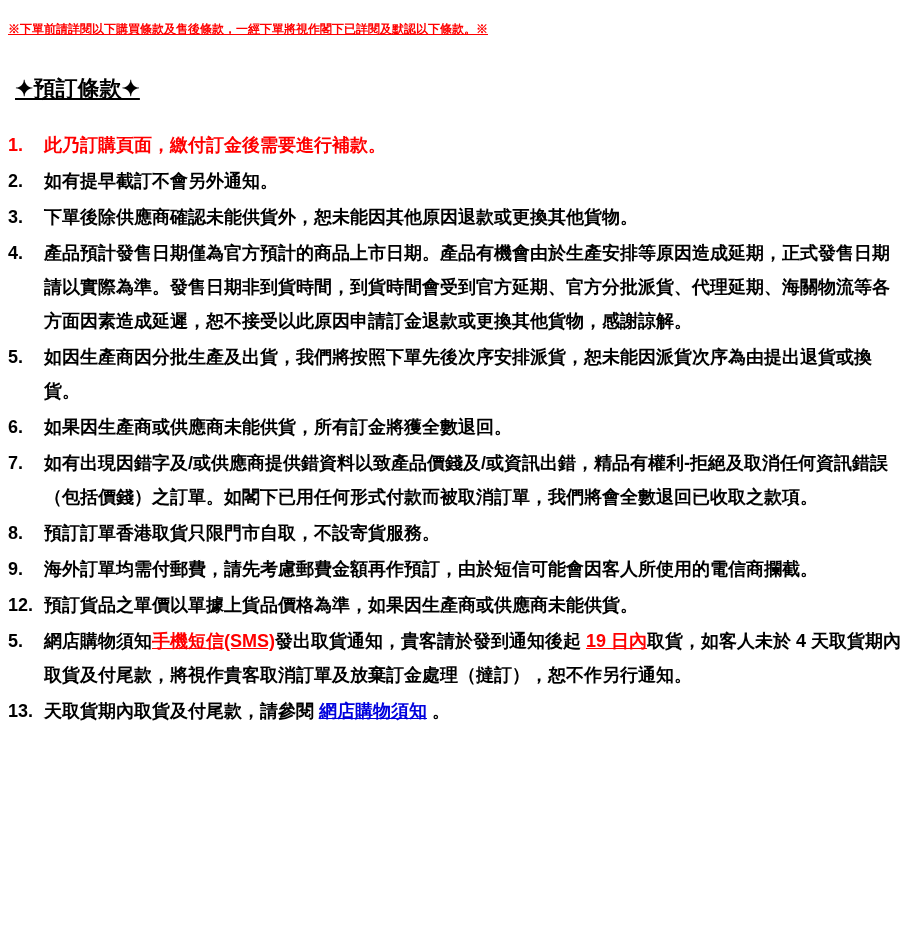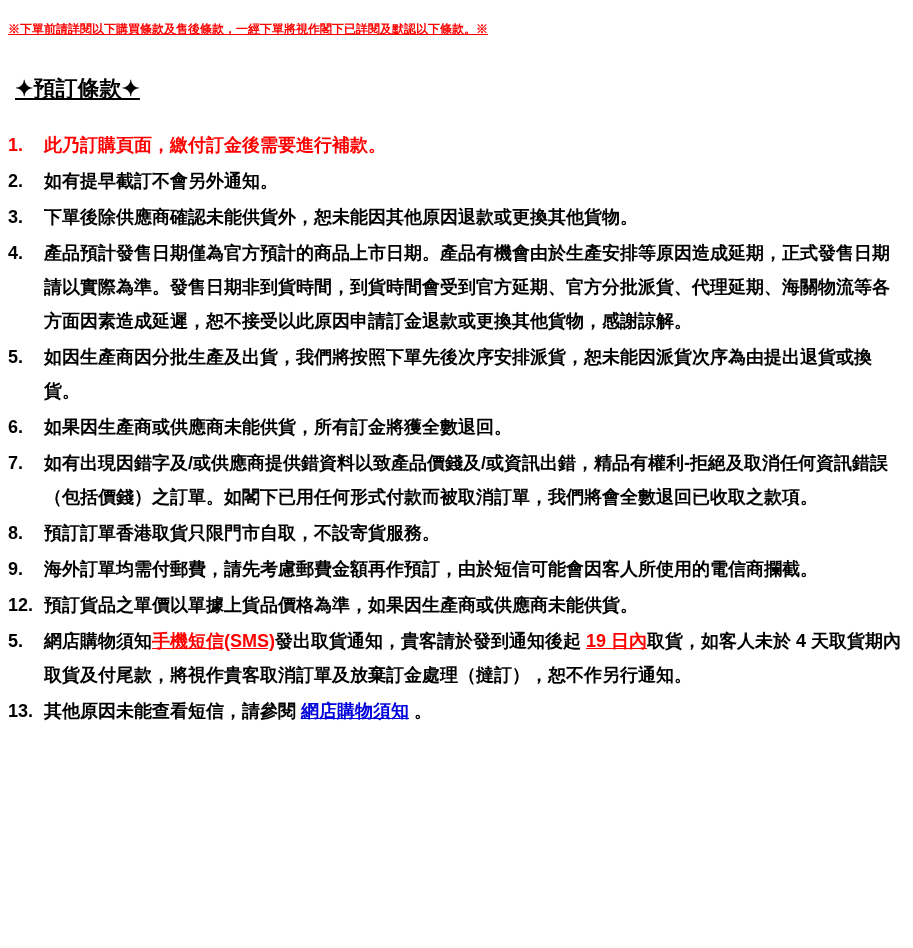--- a/index.html
+++ b/index.html
@@ -105,16 +105,16 @@
       <div class="term-item">
         <span class="term-num">12.</span>
         <span class="term-text"><span class="seg plain">預訂貨品之單價以單據上貨品價格為準，如果因生產商或供應商未能供貨。</span></span>
       </div>
       <div class="term-item">
         <span class="term-num">5.</span>
         <span class="term-text"><span class="seg plain">網店購物須知</span><span class="seg red-underline">手機短信(SMS)</span><span class="seg plain">發出取貨通知，貴客請於發到通知後起 </span><span class="seg red-underline">19 日內</span><span class="seg plain">取貨，如客人未於 4 天取貨期內取貨及付尾款，將視作貴客取消訂單及放棄訂金處理（撻訂），恕不作另行通知。</span></span>
       </div>
       <div class="term-item">
         <span class="term-num">13.</span>
-        <span class="term-text"><span class="seg plain">其他原因未能查看短信，請參閱 </span><a class="seg link" href="#">網店購物須知</a><span class="seg plain"> 。</span></span>
+        <span class="term-text"><span class="seg plain">天取貨期內取貨及付尾款，請參閱 </span><a class="seg link" href="#">網店購物須知</a><span class="seg plain"> 。</span></span>
       </div>
     </div>
 </div>
 
 </body></html>

